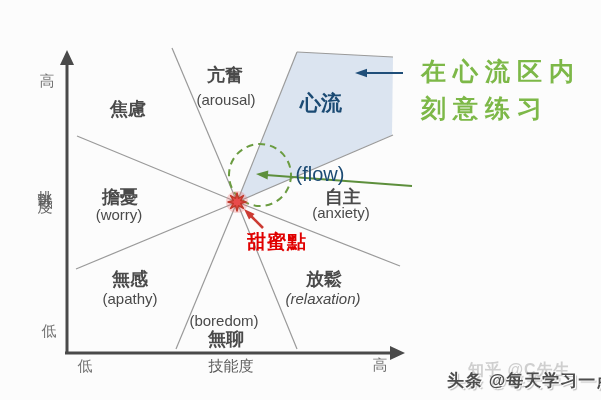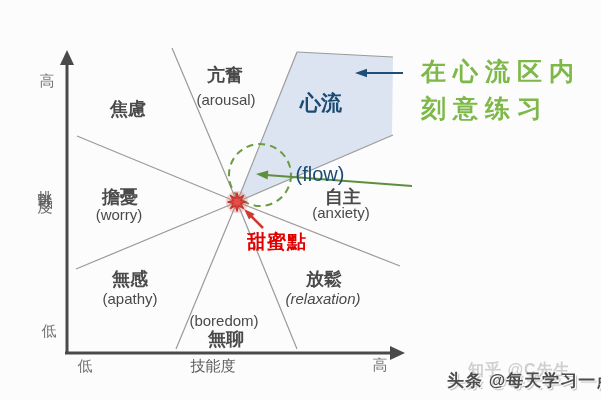--- a/index.html
+++ b/index.html
@@ -73,21 +73,21 @@
     <polygon points="244,209 254.6,214 249,219.6" fill="#cc3b33"></polygon>
 
     <circle cx="237" cy="202" r="11" fill="rgba(235,100,100,0.28)"></circle>
     <polygon points="246,202 240.7,203.5 243.4,208.4 238.5,205.7 237,211 235.5,205.7 230.6,208.4 233.3,203.5 228,202 233.3,200.5 230.6,195.6 235.5,198.3 237,193 238.5,198.3 243.4,195.6 240.7,200.5" fill="#e84b4b" stroke="#c0392b" stroke-width="1.5" stroke-linejoin="round"></polygon>
   </svg>
 
   <div class="lbl axis-lab" style="left:47px;top:72px;">高</div>
   <div class="y-title">挑戰度</div>
   <div class="lbl axis-lab" style="left:49px;top:322px;">低</div>
   <div class="lbl axis-lab" style="left:85px;top:357px;">低</div>
-  <div class="lbl axis-title" style="left:213px;top:357px;">技能度</div>
+  <div class="lbl axis-title" style="left:231px;top:357px;">技能度</div>
   <div class="lbl axis-lab" style="left:380px;top:356px;">高</div>
 
   <div class="lbl zh" style="left:128px;top:97px;">焦慮</div>
 
   <div class="lbl zh" style="left:225px;top:63px;">亢奮</div>
   <div class="lbl en" style="left:226px;top:91px;">(arousal)</div>
 
   <div class="lbl flow-zh" style="left:321px;top:89px;">心流</div>
   <div class="lbl flow-en" style="left:320px;top:115px;">(flow)</div>
 

